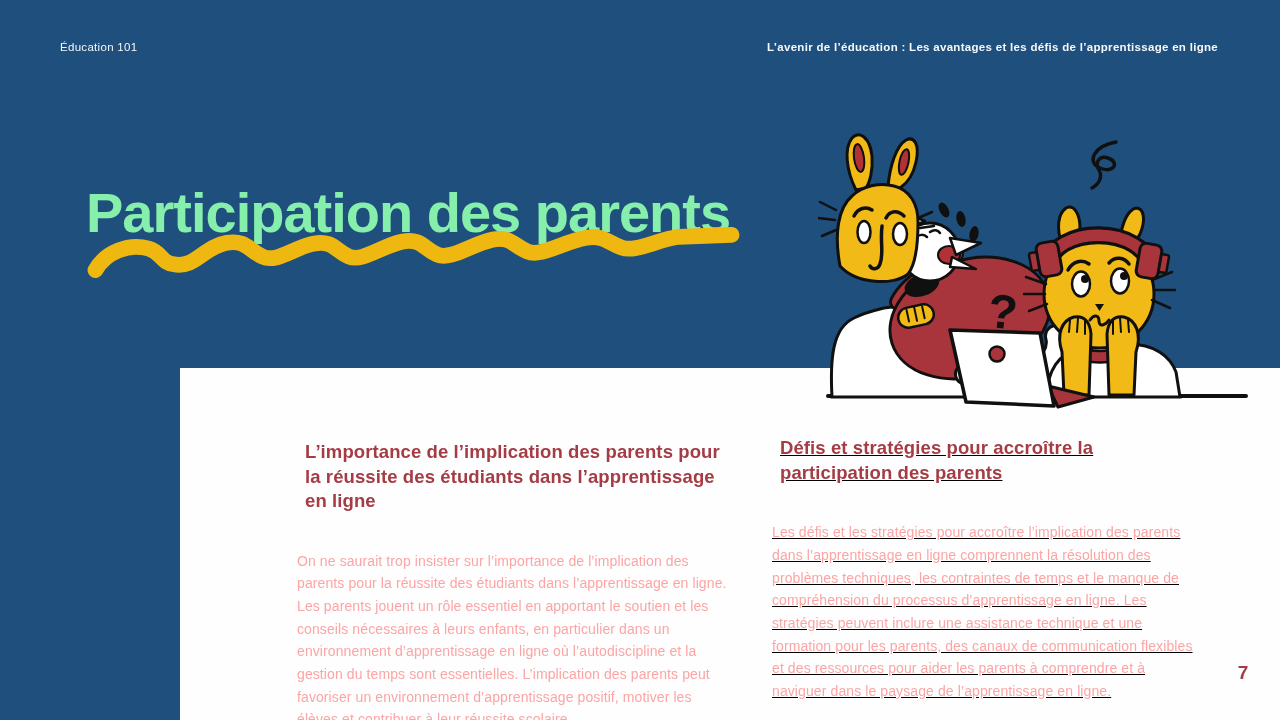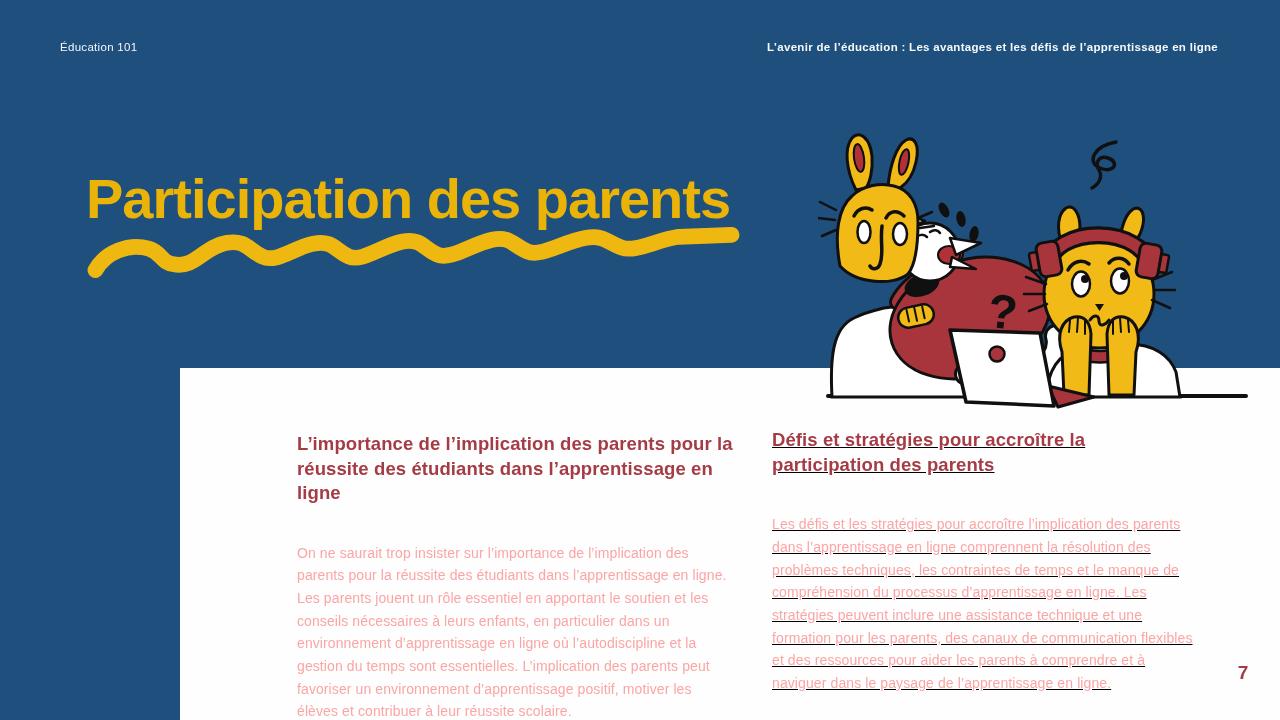--- a/index.html
+++ b/index.html
@@ -19,34 +19,34 @@
   .header-left {
     position:absolute; left:60px; top:41px;
     color:#F5F8FA; font-size:11.5px; letter-spacing:.3px; font-weight:500;
   }
   .header-right {
     position:absolute; right:62px; top:41px;
     color:#F5F8FA; font-size:11.5px; letter-spacing:.3px; font-weight:700;
   }
 
   .title {
-    position:absolute; left:86px; top:128px;
-    color:#eab308; font-size:56px; font-weight:600; letter-spacing:-1px;
+    position:absolute; left:86px; top:142px;
+    color:#86efac; font-size:56px; font-weight:600; letter-spacing:-1px;
     white-space:nowrap;
   }
 
   .squiggle { position:absolute; left:80px; top:227px; width:668px; height:54px; }
 
   .illustration { position:absolute; left:818px; top:122px; width:462px; height:292px; }
 
   .col { position:absolute; }
   .col-1 { left:297px; top:432px; width:436px; }
   .col-2 { left:772px; top:428px; width:430px;text-decoration:underline; }
   .col h3 {
-    margin:0; font-size:18.5px; font-weight:700; line-height:1.33;
+    margin:8px; font-size:18.5px; font-weight:700; line-height:1.33;
     color:#A53C45; letter-spacing:.1px;
   }
   .col p {
     margin:36px 0 0 0; font-size:14px; line-height:1.62; color:#fca5a5;
     letter-spacing:.1px;
   }
 
   .page-number {
     position:absolute; left:1230px; top:662px; width:26px; text-align:center;
     color:#A53C45; font-size:19px; font-weight:700;

